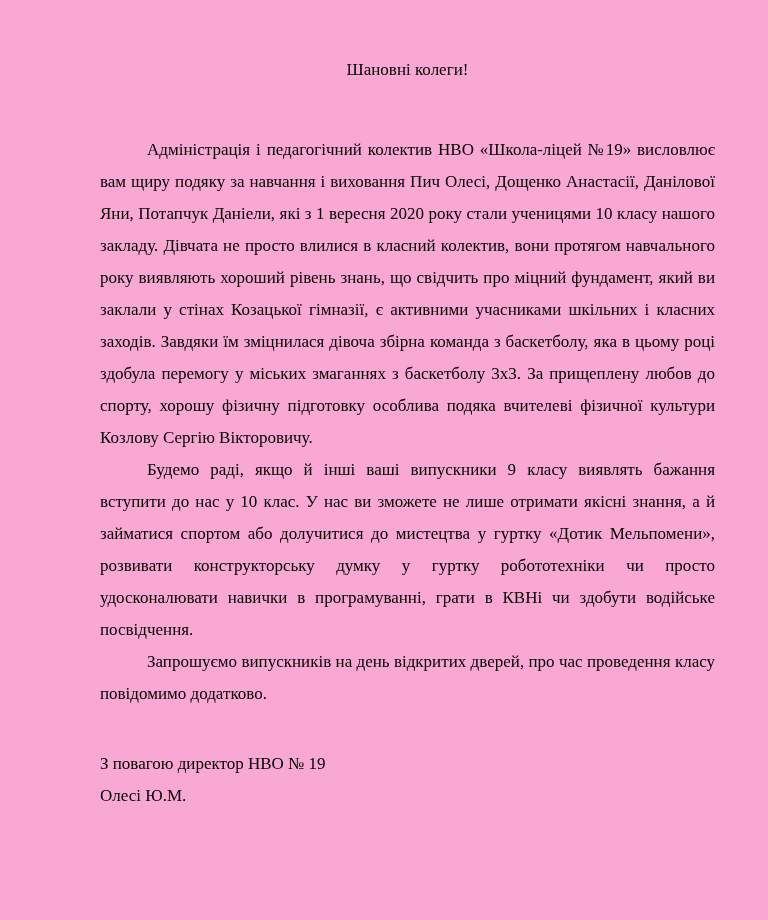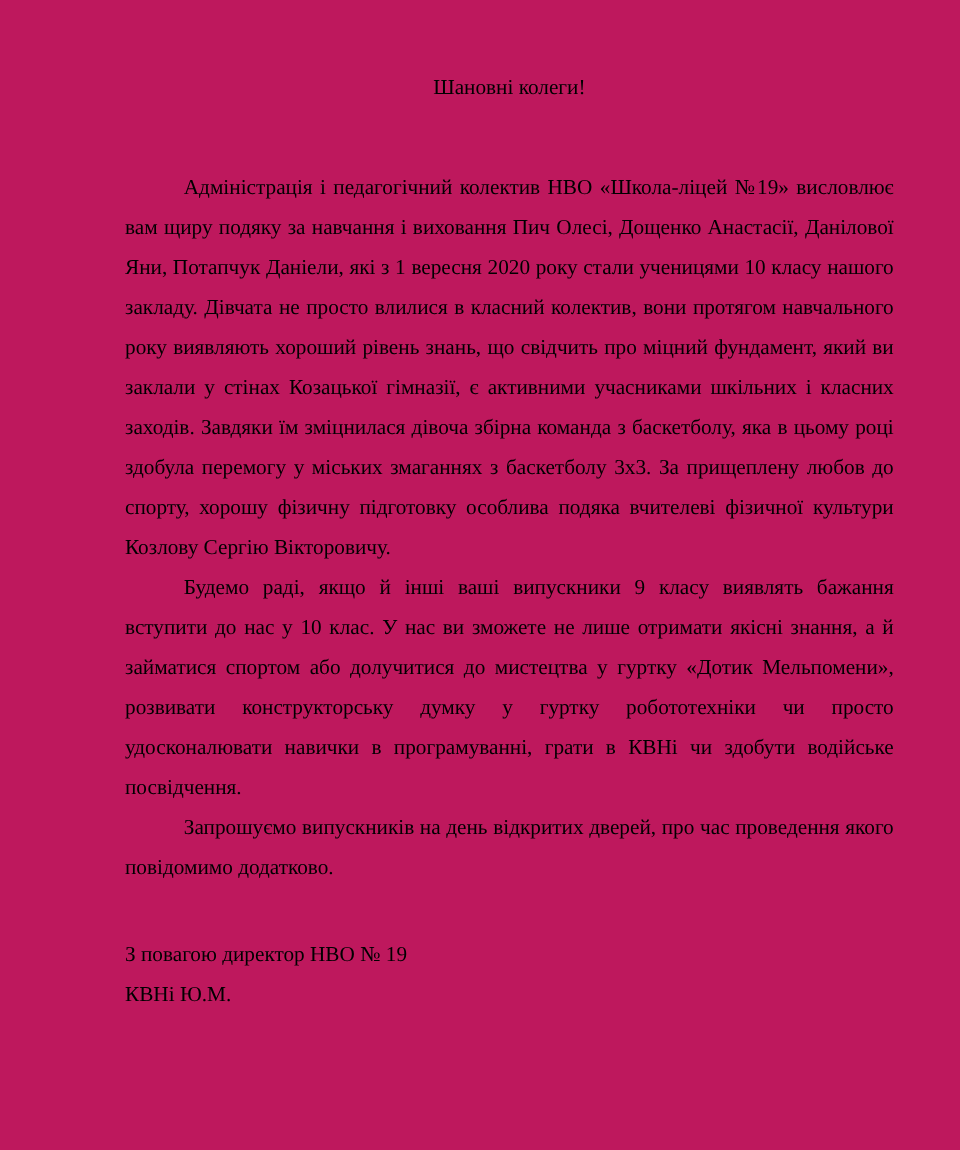--- a/index.html
+++ b/index.html
@@ -5,21 +5,21 @@
   html, body {
     margin: 0;
     padding: 0;
     background: #ffffff;
   }
   .page {
     position: relative;
     width: 768px;
     height: 920px;
     box-sizing: border-box;
-    background: #be185d;
+    background: #f9a8d4;
     color: #000000;
     font-family: "Liberation Serif", "DejaVu Serif", serif;
     font-size: 17px;
     line-height: 32px;
     padding: 54px 53px 0 100px;
     overflow: hidden;
   }
   .letter-title {
     text-align: center;
     margin: 0 0 48px 0;
@@ -37,19 +37,19 @@
 </head>
 <body>
 
 <div class="page">
   <div class="letter-title">Шановні колеги!</div>
 
   <p class="body-par">Адміністрація і педагогічний колектив НВО «Школа-ліцей №19» висловлює вам щиру подяку за навчання і виховання Пич Олесі, Дощенко Анастасії, Данілової Яни, Потапчук Даніели, які з 1 вересня 2020 року стали ученицями 10 класу нашого закладу. Дівчата не просто влилися в класний колектив, вони протягом навчального року виявляють хороший рівень знань, що свідчить про міцний фундамент, який ви заклали у стінах Козацької гімназії, є активними учасниками шкільних і класних заходів. Завдяки їм зміцнилася дівоча збірна команда з баскетболу, яка в цьому році здобула перемогу у міських змаганнях з баскетболу 3х3. За прищеплену любов до спорту, хорошу фізичну підготовку особлива подяка вчителеві фізичної культури Козлову Сергію Вікторовичу.</p>
 
   <p class="body-par">Будемо раді, якщо й інші ваші випускники 9 класу виявлять бажання вступити до нас у 10 клас. У нас ви зможете не лише отримати якісні знання, а й займатися спортом або долучитися до мистецтва у гуртку «Дотик Мельпомени», розвивати конструкторську думку у гуртку робототехніки чи просто удосконалювати навички в програмуванні, грати в КВНі чи здобути водійське посвідчення.</p>
 
-  <p class="body-par">Запрошуємо випускників на день відкритих дверей, про час проведення якого повідомимо додатково.</p>
+  <p class="body-par">Запрошуємо випускників на день відкритих дверей, про час проведення класу повідомимо додатково.</p>
 
   <div class="signature">
     <div>З повагою директор НВО № 19</div>
-    <div>КВНі Ю.М.</div>
+    <div>Олесі Ю.М.</div>
   </div>
 </div>
 
 </body></html>

